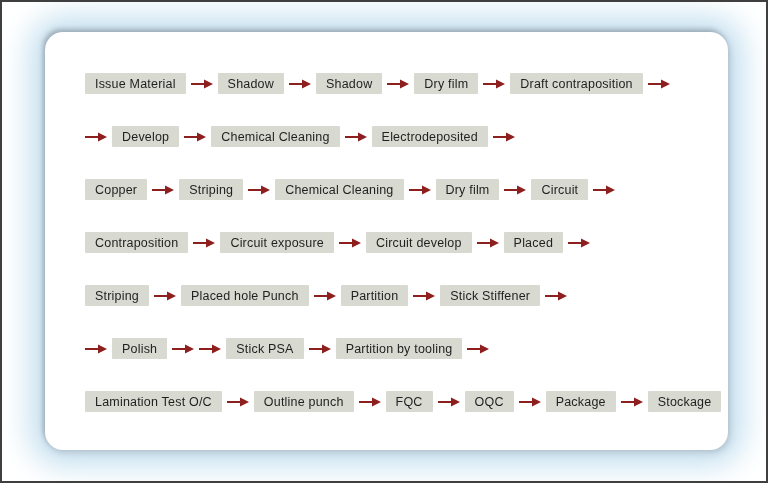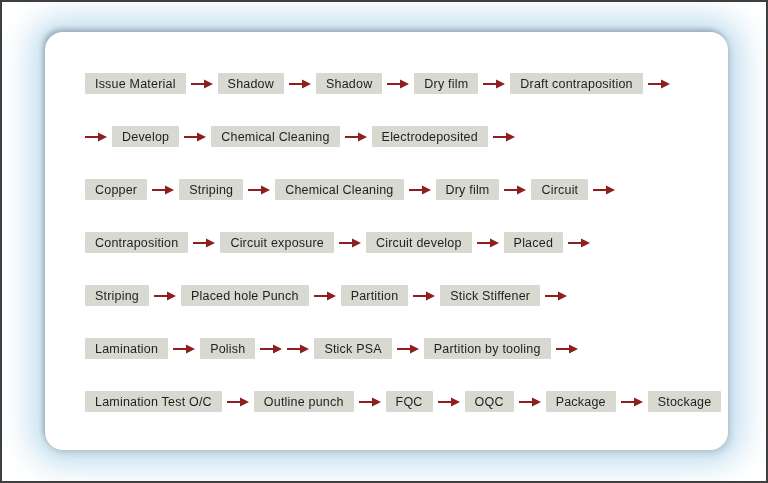--- a/index.html
+++ b/index.html
@@ -223,21 +223,20 @@
           </span>
           <span class="step-box">Stick Stiffener</span>
           <span class="arrow">
             <svg width="22" height="10" viewBox="0 0 22 10" xmlns="http://www.w3.org/2000/svg">
               <line x1="0" y1="5" x2="14" y2="5" stroke="#8e1f1f" stroke-width="2"></line>
               <polygon points="13,0.5 22,5 13,9.5" fill="#8e1f1f"></polygon>
             </svg>
           </span>
         </div>
         <div class="flow-row">
-          <span class="step-box">Lamination</span>
           <span class="arrow">
             <svg width="22" height="10" viewBox="0 0 22 10" xmlns="http://www.w3.org/2000/svg">
               <line x1="0" y1="5" x2="14" y2="5" stroke="#8e1f1f" stroke-width="2"></line>
               <polygon points="13,0.5 22,5 13,9.5" fill="#8e1f1f"></polygon>
             </svg>
           </span>
           <span class="step-box">Polish</span>
           <span class="arrow">
             <svg width="22" height="10" viewBox="0 0 22 10" xmlns="http://www.w3.org/2000/svg">
               <line x1="0" y1="5" x2="14" y2="5" stroke="#8e1f1f" stroke-width="2"></line>

